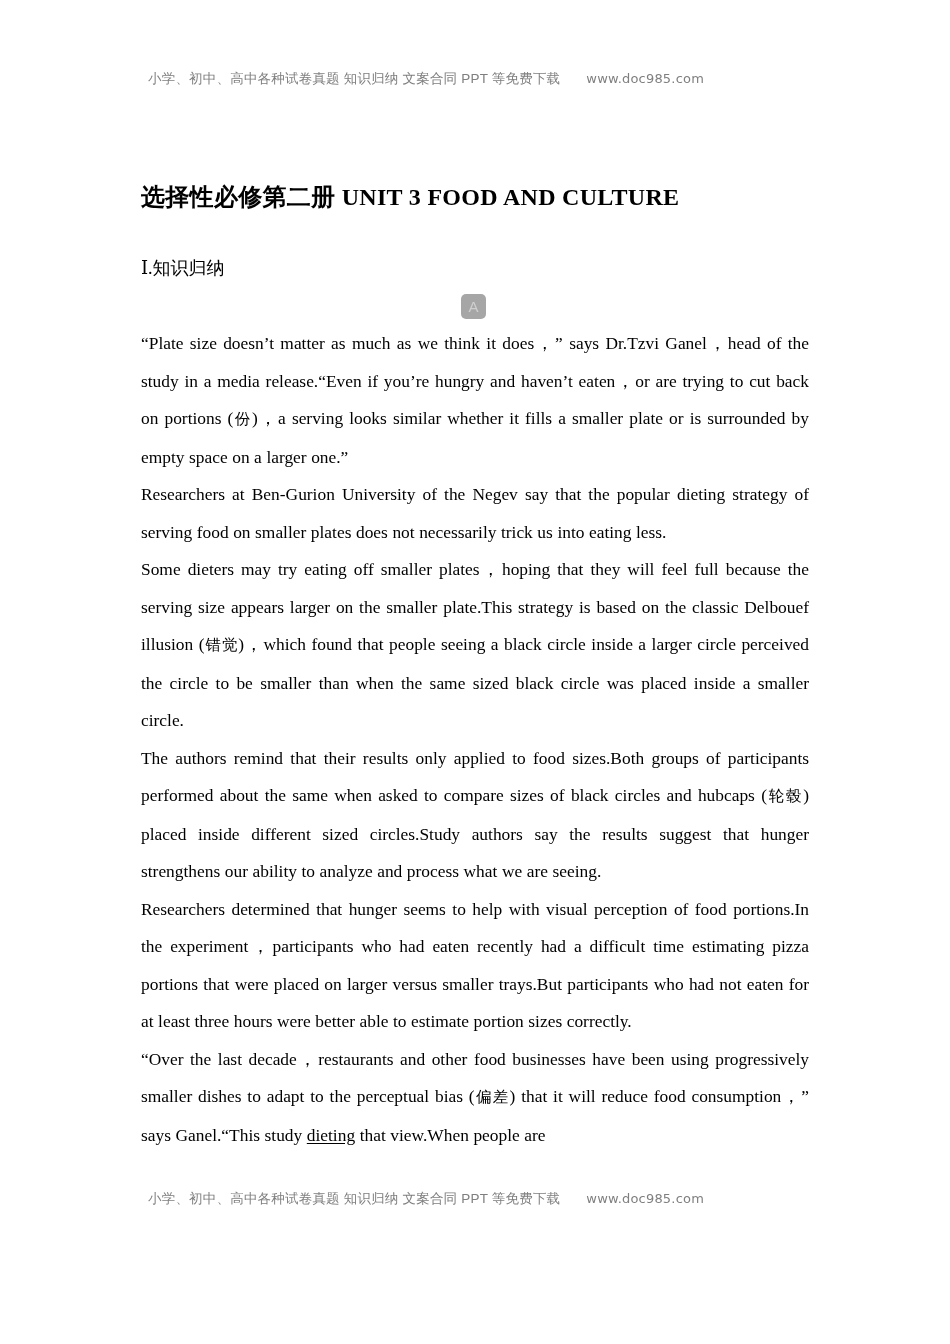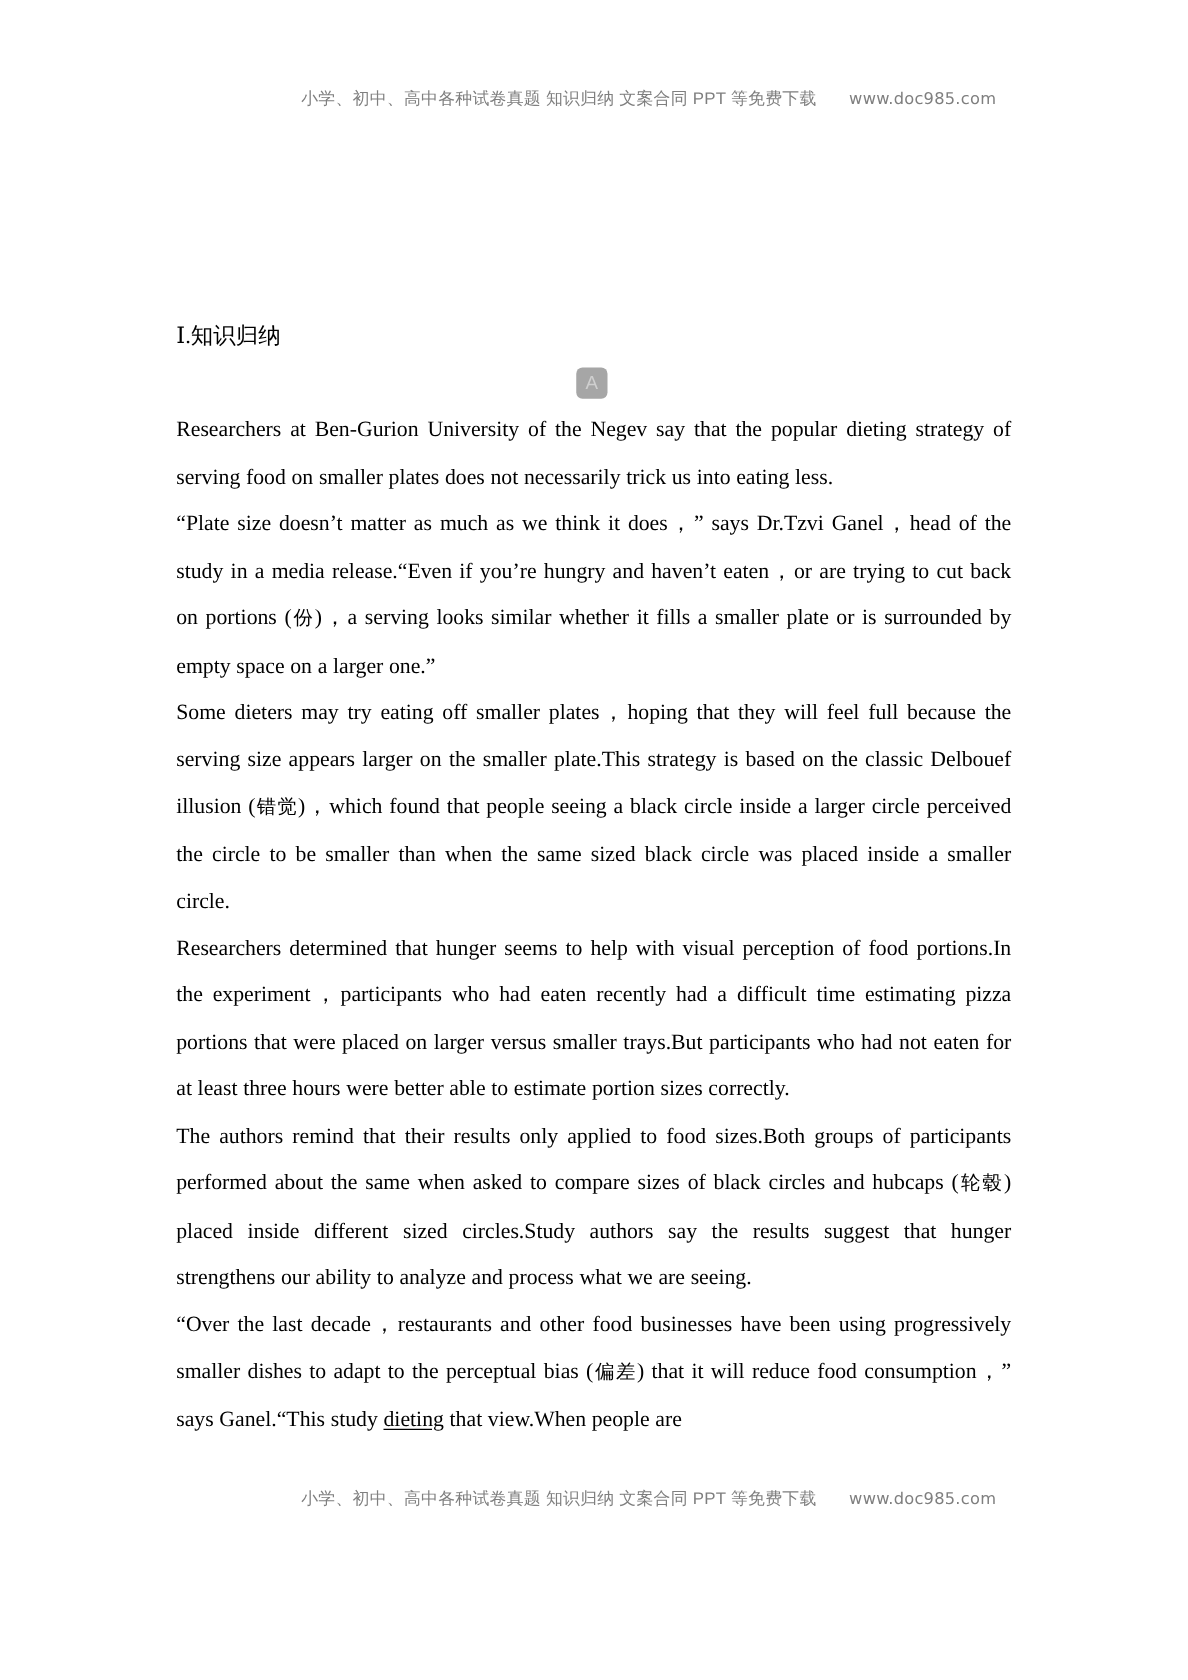--- a/index.html
+++ b/index.html
@@ -21,23 +21,23 @@
     left: 0;
     top: 0;
     width: 950px;
     height: 1344px;
     box-sizing: border-box;
   }
 
   
   .running-head {
     position: absolute;
-    left: 130px;
+    left: 148px;
     width: 667px;
-    text-align: right;
+    text-align: left;
     font-family: "Liberation Sans", "DejaVu Sans", sans-serif;
     font-size: 13.5px;
     color: #7f7f7f;
     letter-spacing: 0.2px;
     white-space: nowrap;
   }
   .running-head.top { top: 70px; }
   .running-head.bottom { top: 1190px; }
   .running-head .site {
     margin-left: 26px;
@@ -119,31 +119,32 @@
 </style>
 </head>
 <body>
 
 <div class="page">
 
   <div class="running-head top">
     <span>小学、初中、高中各种试卷真题  知识归纳  文案合同  PPT 等免费下载</span><span class="site">www.doc985.com</span>
   </div>
 
+  <h1 class="doc-title">选择性必修第二册 UNIT 3 FOOD AND CULTURE</h1>
 
   <div class="section-heading">Ⅰ.知识归纳</div>
 
   <div class="passage-badge">A</div>
 
   <div class="body-block">
+    <p class="para">“Plate size doesn’t matter as much as we think it does，” says Dr.Tzvi Ganel，head of the study in a media release.“Even if you’re hungry and haven’t eaten，or are trying to cut back on portions (<span class="cn">份</span>)，a serving looks similar whether it fills a smaller plate or is surrounded by empty space on a larger one.”</p>
     <p class="para">Researchers at Ben-Gurion University of the Negev say that the popular dieting strategy of serving food on smaller plates does not necessarily trick us into eating less.</p>
-    <p class="para">“Plate size doesn’t matter as much as we think it does，” says Dr.Tzvi Ganel，head of the study in a media release.“Even if you’re hungry and haven’t eaten，or are trying to cut back on portions (<span class="cn">份</span>)，a serving looks similar whether it fills a smaller plate or is surrounded by empty space on a larger one.”</p>
     <p class="para">Some dieters may try eating off smaller plates，hoping that they will feel full because the serving size appears larger on the smaller plate.This strategy is based on the classic Delbouef illusion (<span class="cn">错觉</span>)，which found that people seeing a black circle inside a larger circle perceived the circle to be smaller than when the same sized black circle was placed inside a smaller circle.</p>
+    <p class="para">The authors remind that their results only applied to food sizes.Both groups of participants performed about the same when asked to compare sizes of black circles and hubcaps (<span class="cn">轮毂</span>) placed inside different sized circles.Study authors say the results suggest that hunger strengthens our ability to analyze and process what we are seeing.</p>
     <p class="para">Researchers determined that hunger seems to help with visual perception of food portions.In the experiment，participants who had eaten recently had a difficult time estimating pizza portions that were placed on larger versus smaller trays.But participants who had not eaten for at least three hours were better able to estimate portion sizes correctly.</p>
-    <p class="para">The authors remind that their results only applied to food sizes.Both groups of participants performed about the same when asked to compare sizes of black circles and hubcaps (<span class="cn">轮毂</span>) placed inside different sized circles.Study authors say the results suggest that hunger strengthens our ability to analyze and process what we are seeing.</p>
     <p class="para last-line-natural">“Over the last decade，restaurants and other food businesses have been using progressively smaller dishes to adapt to the perceptual bias (<span class="cn">偏差</span>) that it will reduce food consumption，” says Ganel.“This study <span class="u">dieting</span> that view.When people are</p>
   </div>
 
   <div class="running-head bottom">
     <span>小学、初中、高中各种试卷真题  知识归纳  文案合同  PPT 等免费下载</span><span class="site">www.doc985.com</span>
   </div>
 
 </div>
 
 </body></html>

